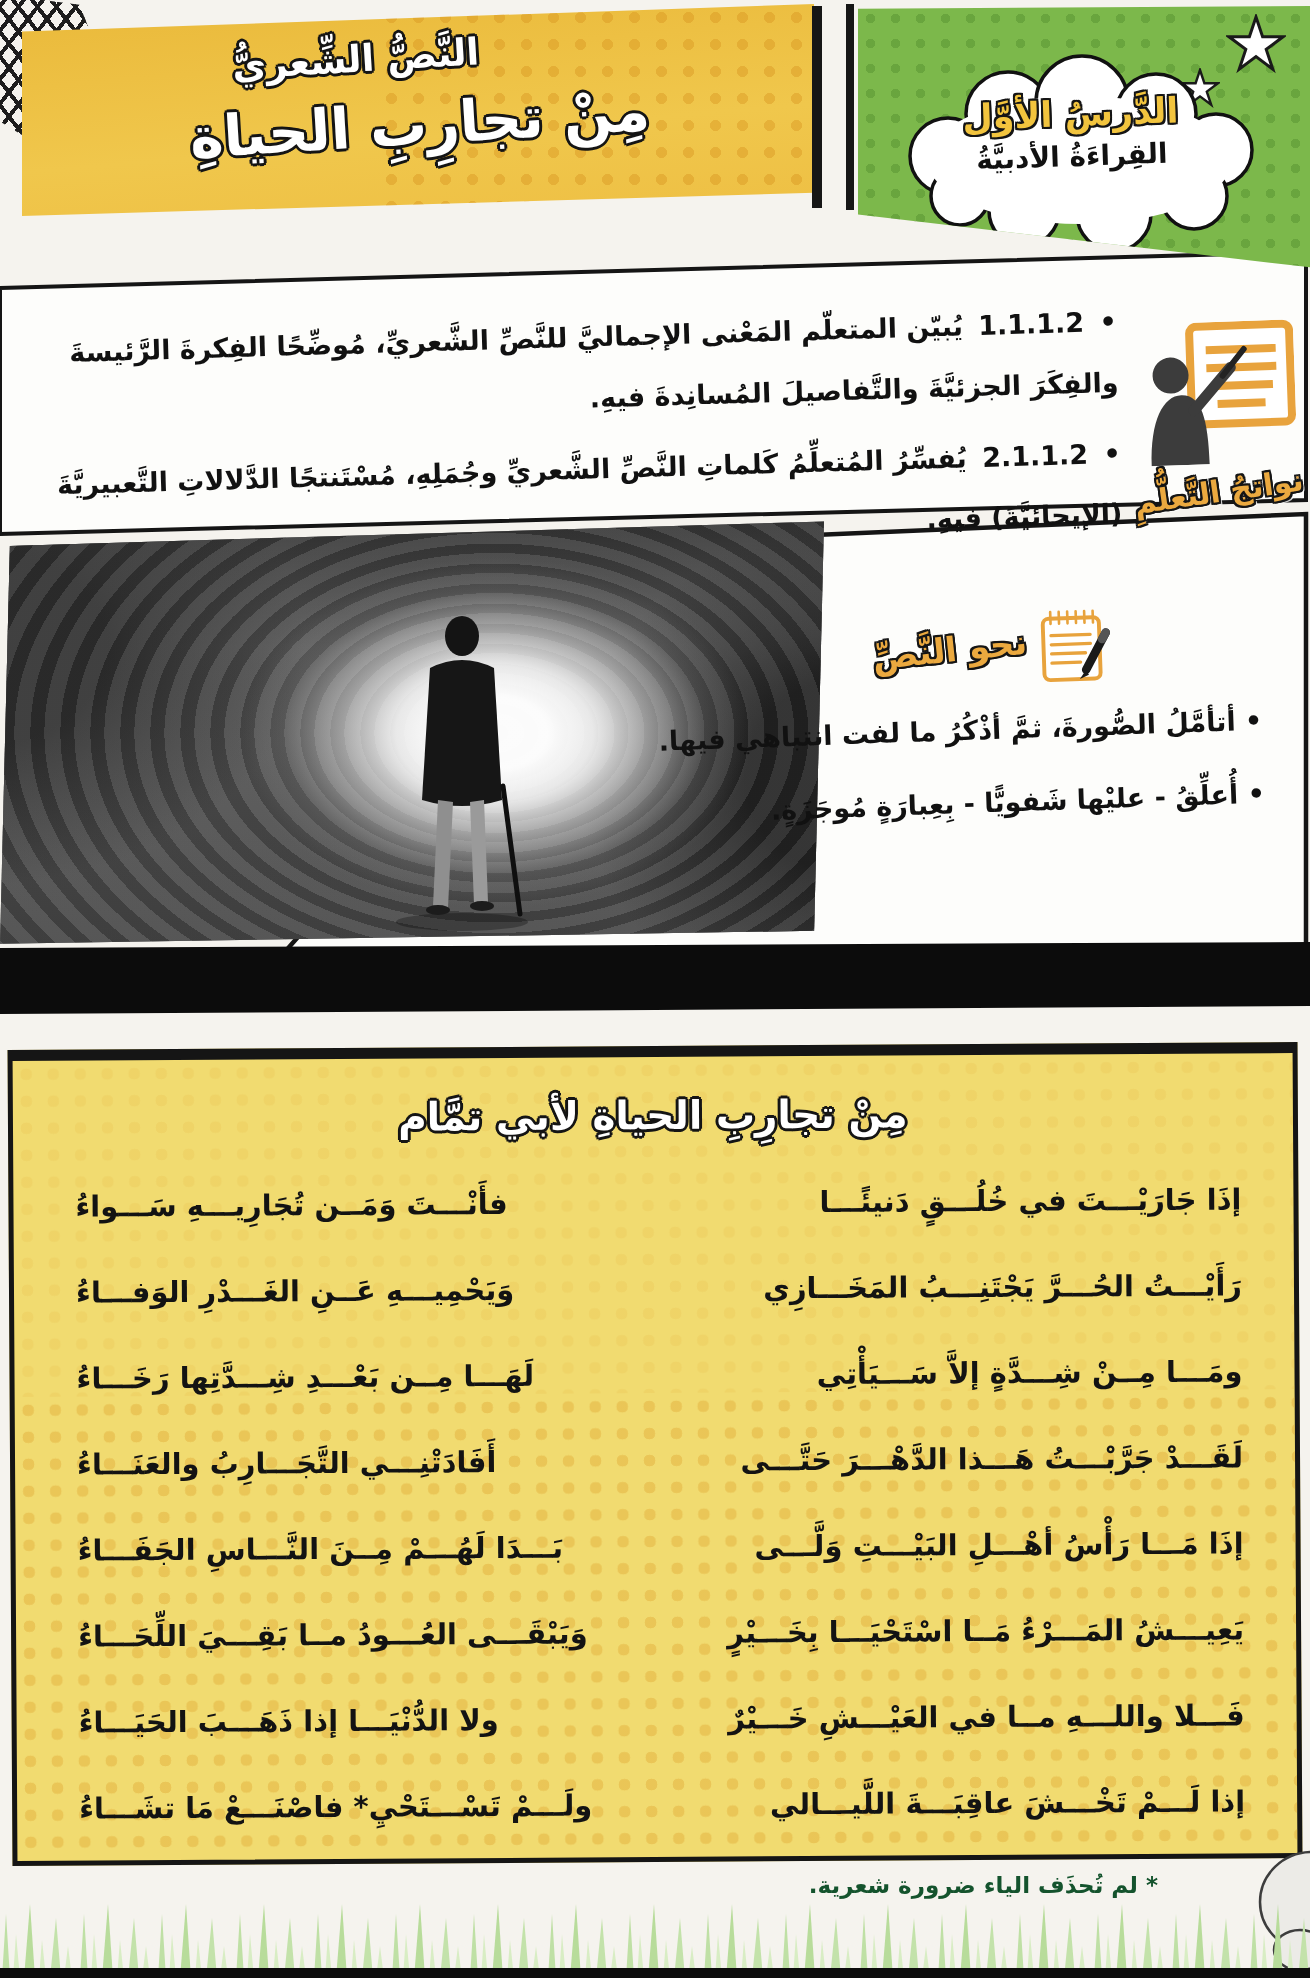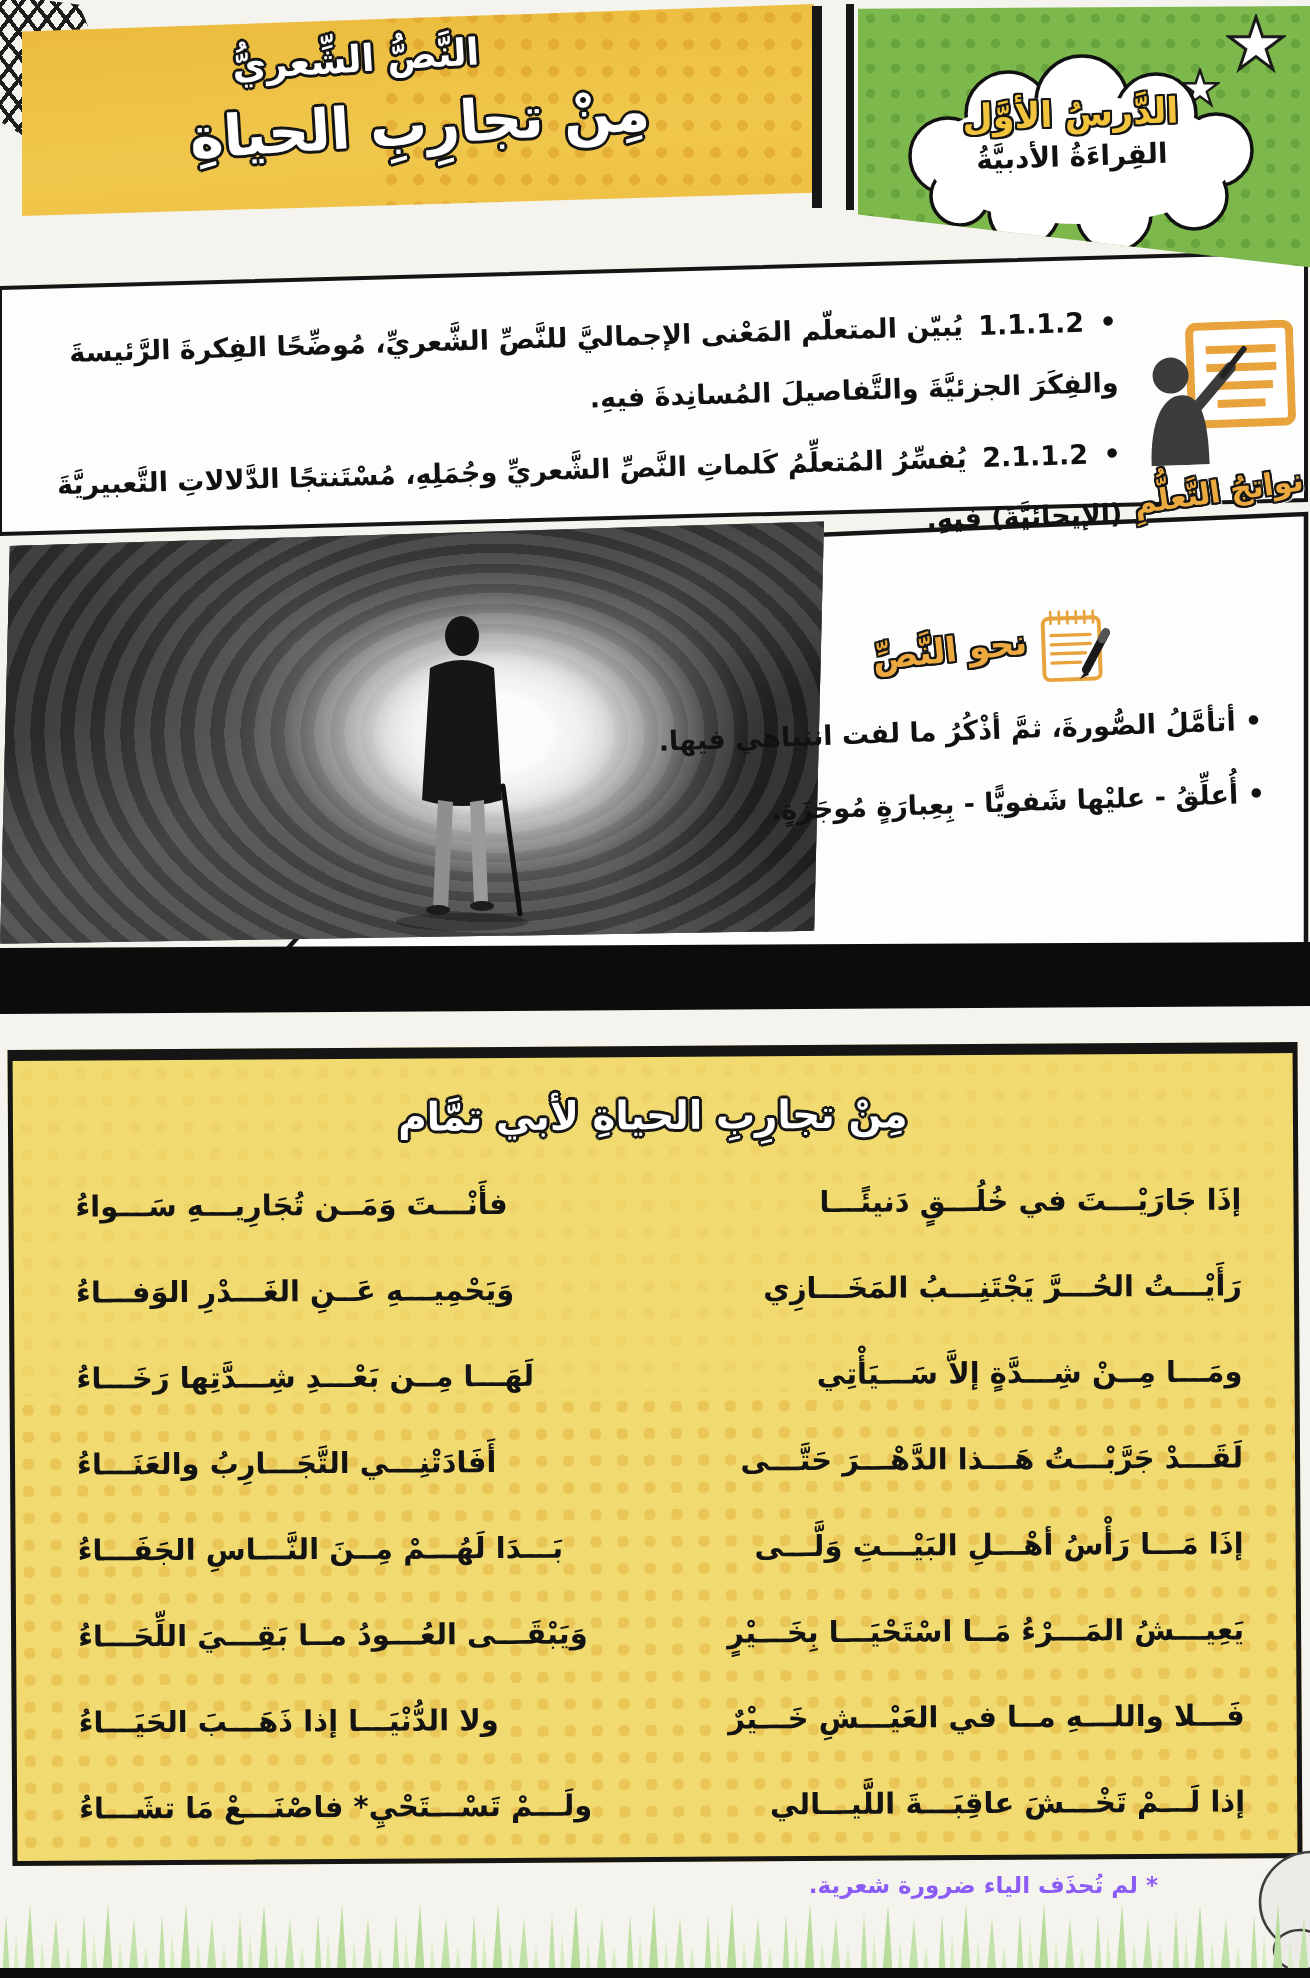--- a/index.html
+++ b/index.html
@@ -78,21 +78,21 @@
   .poem{position:absolute;left:10px;top:1046px;width:1290px;height:816px;background:#f1db70;
     border:5px solid #151515;border-top-width:11px;box-sizing:border-box;transform:rotate(-0.35deg);overflow:hidden;}
   .poem .dots-a{position:absolute;left:0;bottom:0;width:100%;height:58%;
     background-image:radial-gradient(rgba(224,168,52,.42) 30%,transparent 32%);background-size:27px 27px;}
   .poem .dots-b{position:absolute;left:0;top:0;width:100%;height:42%;opacity:.35;
     background-image:radial-gradient(rgba(224,168,52,.42) 30%,transparent 32%);background-size:27px 27px;}
   .poem-title{position:relative;margin-top:36px;text-align:center;font-size:39px;font-weight:bold;z-index:2;}
   .verses{position:relative;margin-top:22px;padding:0 52px 0 62px;z-index:2;}
   .vrow{display:flex;direction:rtl;justify-content:space-between;align-items:center;height:86px;}
   .hemi{font-size:29px;font-weight:bold;color:#131313;white-space:nowrap;}
-  .footnote{position:absolute;right:152px;top:1872px;direction:rtl;font-size:23px;font-weight:bold;color:#8b5cf6;}
+  .footnote{position:absolute;right:152px;top:1872px;direction:rtl;font-size:23px;font-weight:bold;color:#14532d;}
 
   
   .grass{position:absolute;left:0;top:1900px;}
   .mascot{position:absolute;left:0;top:1840px;pointer-events:none;}
   .bottom-edge{position:absolute;left:0;top:1968px;width:1310px;height:10px;background:#0c0c0c;}
 </style>
 </head>
 <body>
 
 <div id="page">

